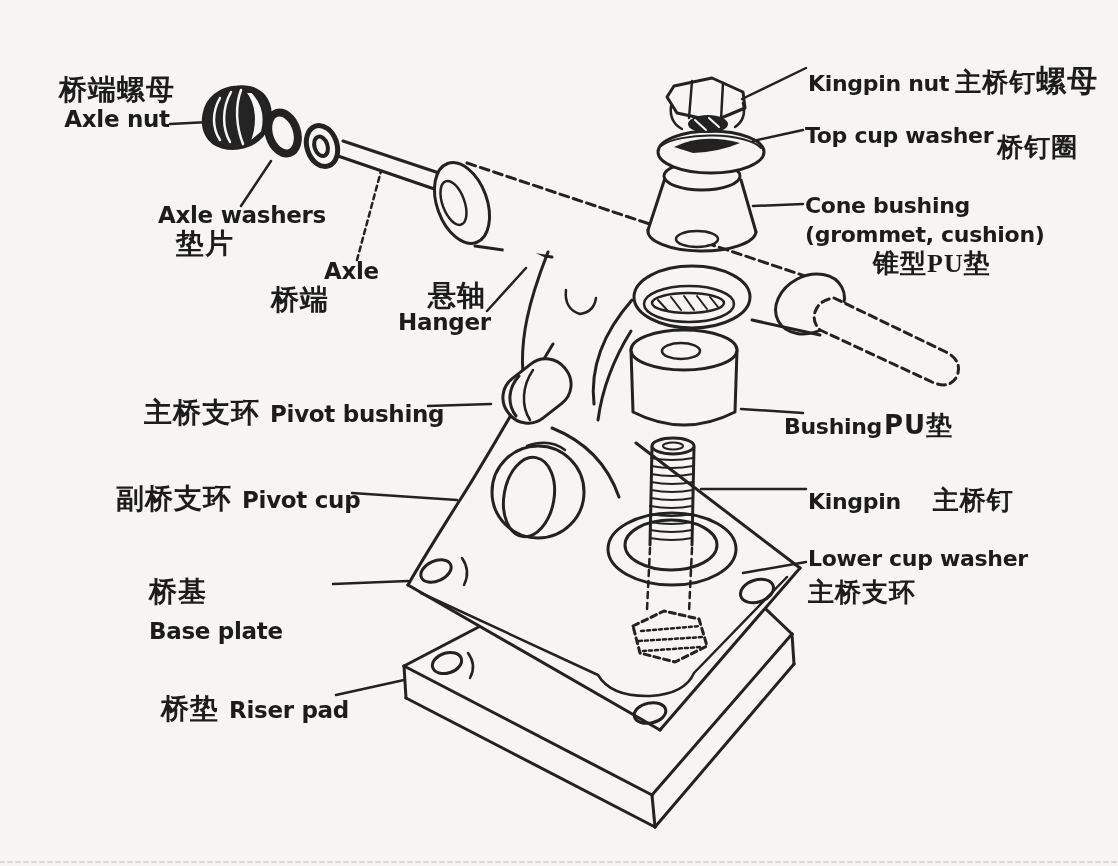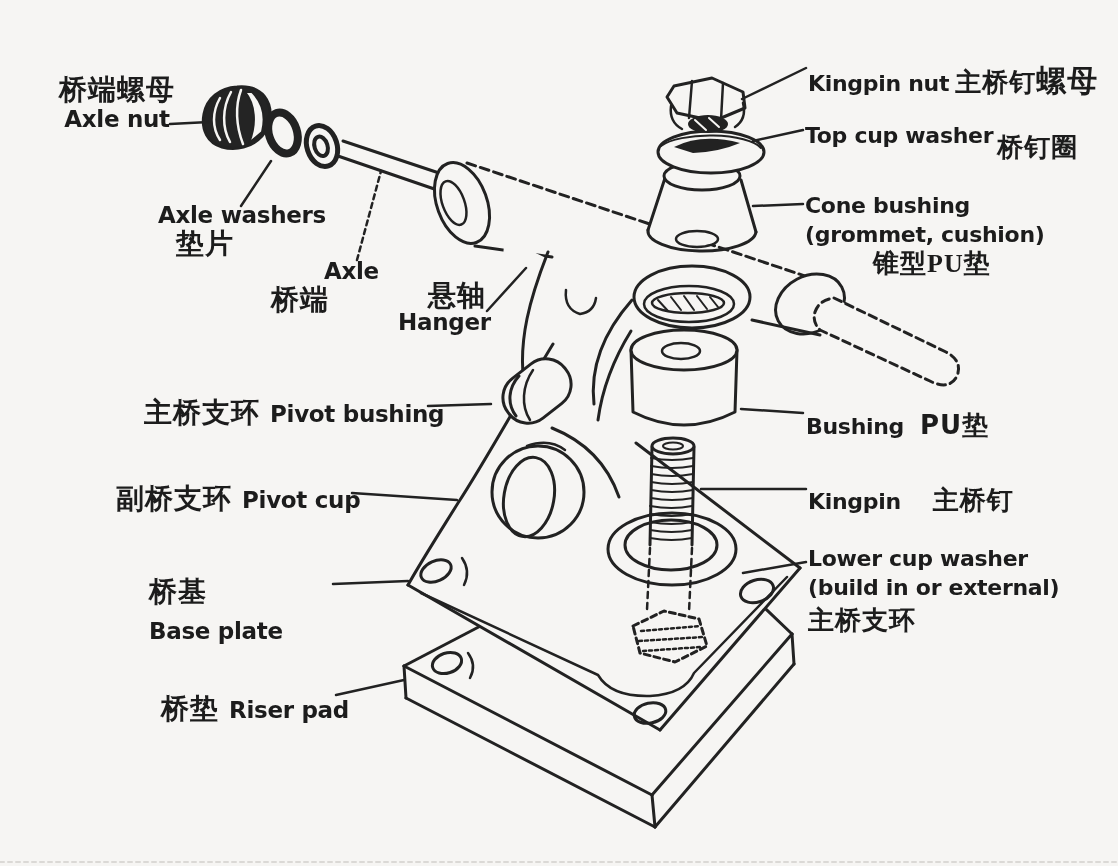--- a/index.html
+++ b/index.html
@@ -273,29 +273,28 @@
   <div class="lbl" style="left:805px;top:120px;">
     <span class="en-sm">Top cup washer</span><span class="zh-md" style="position:relative;top:13px;left:4px;">桥钉圈</span>
   </div>
 
   <div class="lbl" style="left:805px;top:191px;line-height:1.32;">
     <div class="en-sm">Cone bushing</div>
     <div class="en-sm">(grommet, cushion)</div>
     <div class="zh-md" style="margin-left:68px;margin-top:-2px;font-family:Liberation Serif, serif;">锥型PU垫</div>
   </div>
 
-  <div class="lbl row" style="left:806px;top:399px;gap:16px;">
+  <div class="lbl row" style="left:784px;top:399px;gap:2px;">
     <span class="en-sm">Bushing</span>
     <span class="zh-md">PU垫</span>
   </div>
 
   <div class="lbl row" style="left:808px;top:474px;gap:32px;">
     <span class="en-sm">Kingpin</span>
     <span class="zh-md">主桥钉</span>
   </div>
 
   <div class="lbl" style="left:808px;top:545px;line-height:1.3;">
     <div class="en-sm">Lower cup washer</div>
-    <div class="en-sm">(build in or external)</div>
     <div class="zh-md" style="margin-top:2px;">主桥支环</div>
   </div>
 
 </div>
 
 </body></html>

